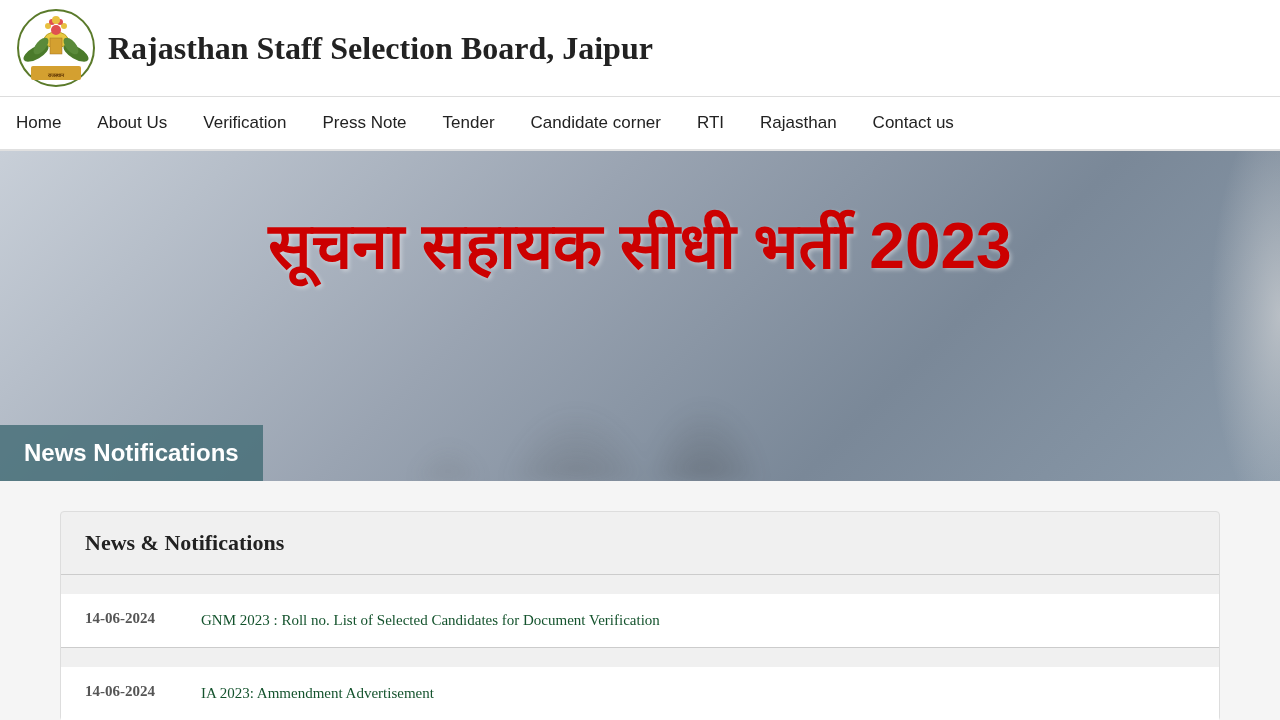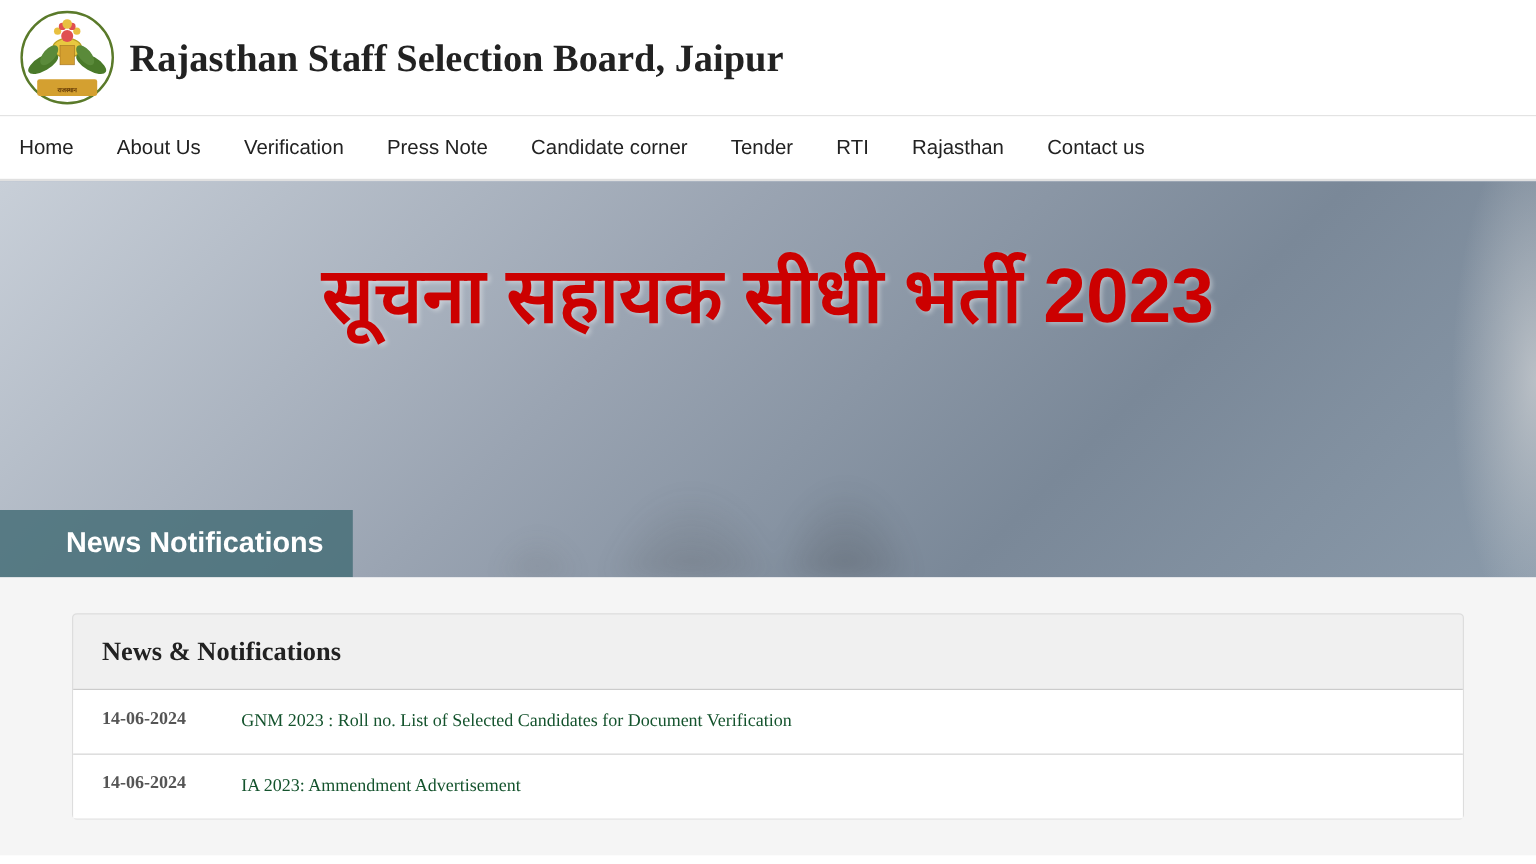--- a/index.html
+++ b/index.html
@@ -139,21 +139,20 @@
       left: 0;
       background: rgba(70, 110, 120, 0.85);
       padding: 14px 24px;
       z-index: 3;
     }
 
     .news-banner-text {
       color: #fff;
       font-size: 24px;
       font-weight: bold;
-      margin-left: 31px;
     }
 
     
     .content-area {
       padding: 30px 60px;
       background: #f5f5f5;
       min-height: 200px;
       font-family: Liberation Serif, serif;
     }
 
@@ -174,20 +173,21 @@
       color: #222;
     }
 
     .notification-item {
       padding: 16px 24px;
       border-bottom: 1px solid #ccc;
       display: flex;
       align-items: flex-start;
       gap: 16px;
       background: #fff;
+      margin-top: 19px;
     }
 
     .notification-item:last-child {
       border-bottom: none;
     }
 
     .notification-date {
       color: #555;
       font-size: 15px;
       font-weight: 600;
@@ -240,24 +240,24 @@
       <li>
         <a href="#">About Us</a>
       </li>
       <li>
         <a href="#">Verification</a>
       </li>
       <li>
         <a href="#">Press Note</a>
       </li>
       <li>
+        <a href="#">Tender</a>
+      </li>
+      <li>
         <a href="#">Candidate corner</a>
-      </li>
-      <li>
-        <a href="#">Tender</a>
       </li>
       <li>
         <a href="#">RTI</a>
       </li>
       <li>
         <a href="#">Rajasthan</a>
       </li>
       <li>
         <a href="#">Contact us</a>
       </li>

